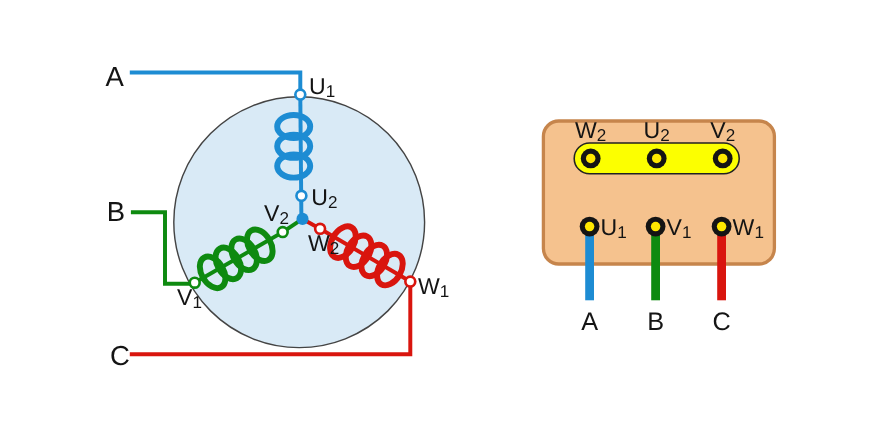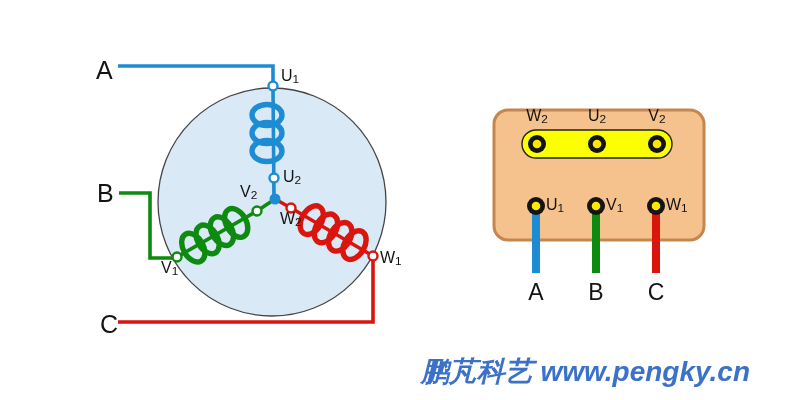--- a/index.html
+++ b/index.html
@@ -25,21 +25,21 @@
   .term    { fill: #ffffff; stroke-width: 2.4; }
   .box     { fill: var(--box_fill); stroke: var(--box_border); stroke-width: 3; }
   .bar     { fill: var(--link_bar); stroke: #222222; stroke-width: 1.4; }
   .post-outer { fill: var(--terminal_dark); }
   .post-inner { fill: var(--terminal_center); }
   .lead    { fill: none; stroke-width: 8; }
 
   .lbl {
     position: absolute;
     color: var(--text);
-    font-size: 16px;
+    font-size: 21px;
     line-height: 1;
     white-space: nowrap;
   }
   .lbl.big { font-size: 25px; }
   .lbl.center { text-align: center; }
   .lbl sub {
     font-size: 0.74em;
     vertical-align: -0.18em;
     line-height: 1;
   }
@@ -155,15 +155,14 @@
   <div class="lbl center" style="left:635px; top:108px; width:44px"><span>V</span><sub>2</sub></div>
 
   <div class="lbl" style="left:546px; top:197px"><span>U</span><sub>1</sub></div>
   <div class="lbl" style="left:606px; top:197px"><span>V</span><sub>1</sub></div>
   <div class="lbl" style="left:666px; top:197px"><span>W</span><sub>1</sub></div>
 
   <div class="lbl center" style="left:516px; top:281px; width:40px; font-size:23px">A</div>
   <div class="lbl center" style="left:576px; top:281px; width:40px; font-size:23px">B</div>
   <div class="lbl center" style="left:636px; top:281px; width:40px; font-size:23px">C</div>
 
-  <div id="watermark"><span>鹏芃科艺</span> <span>www.pengky.cn</span></div>
 
 </div>
 
 </body></html>

